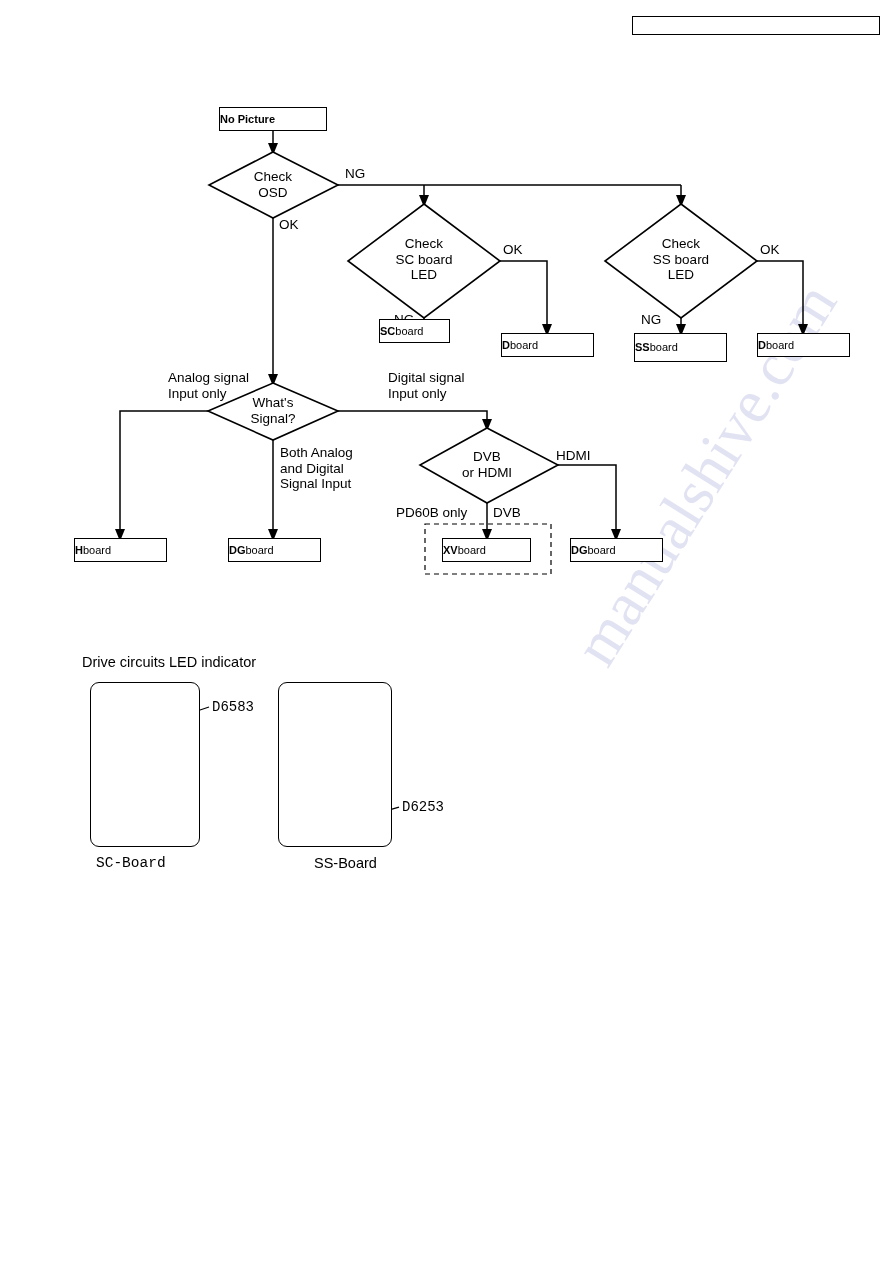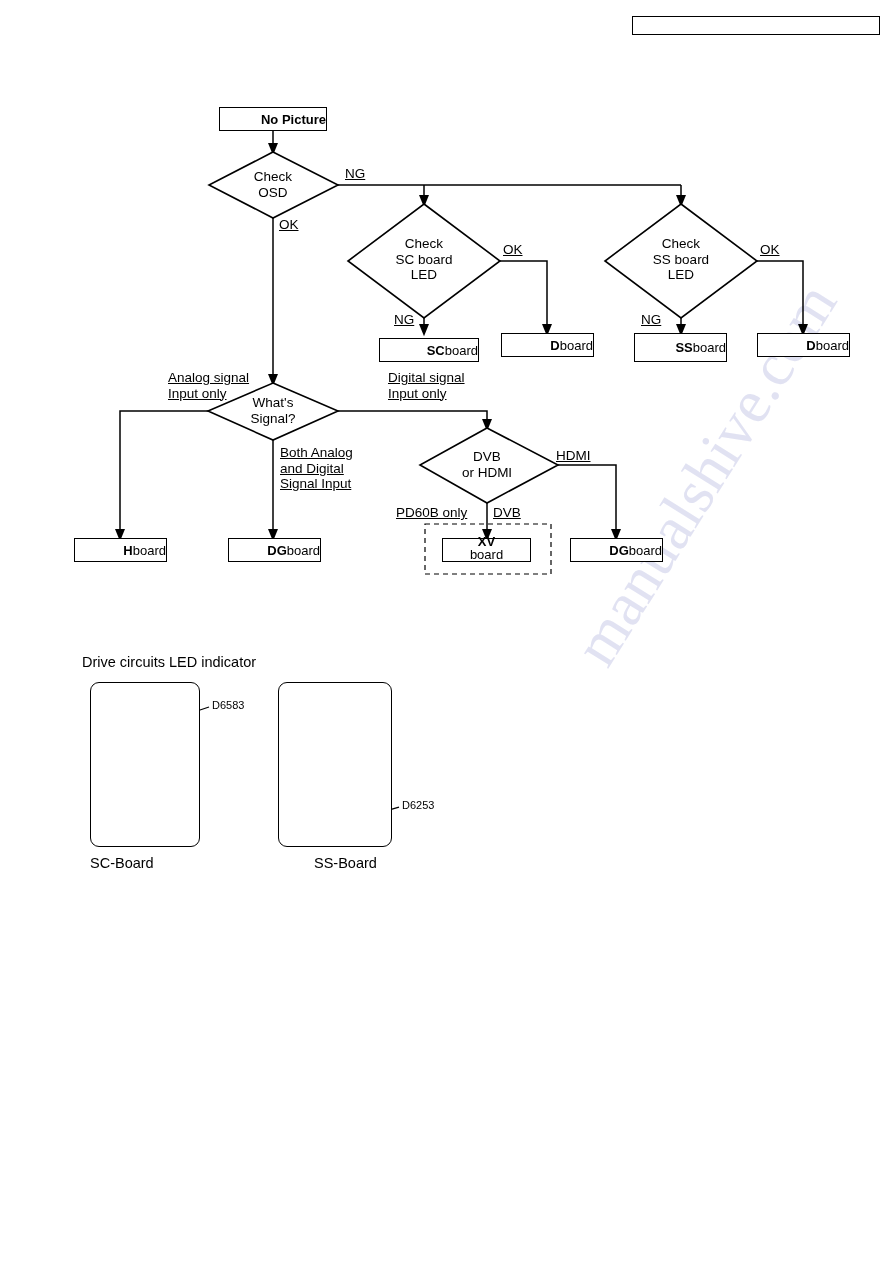--- a/index.html
+++ b/index.html
@@ -40,22 +40,22 @@
   }
 
   
   .box {
     position: absolute;
     border: 1.6px solid #000;
     background: #fff;
     box-sizing: border-box;
     display: flex;
     align-items: center;
-    justify-content: flex-end;
-    font-size: 13px;
+    justify-content: flex-start;
+    font-size: 11px;
     line-height: 1;
     white-space: nowrap;
   }
   .box .bold { font-weight: bold; }
   .box .thin { font-weight: normal; }
 
   
   .diamond-label {
     position: absolute;
     text-align: center;
@@ -63,21 +63,20 @@
     line-height: 15.5px;
     white-space: nowrap;
   }
 
   
   .edge-label {
     position: absolute;
     font-size: 13.5px;
     line-height: 15.5px;
     white-space: nowrap;
-    text-decoration: underline;
   }
 
   
   .section-title {
     position: absolute;
     font-size: 14.5px;
     white-space: nowrap;
     margin-top: 12px;
   }
   .pcb {
@@ -87,22 +86,23 @@
     background: #fff;
     box-sizing: border-box;
   }
   .pcb-caption {
     position: absolute;
     font-size: 14.5px;
     white-space: nowrap;
   }
   .led-ref {
     position: absolute;
-    font-size: 11px;
-    white-space: nowrap;
+    font-size: 14px;
+    white-space: nowrap;
+    font-family: Liberation Mono, monospace;
   }
 
   
   .watermark {
     position: absolute;
     color: #c9cbe8;
     font-size: 62px;
     font-family: "Liberation Serif", serif;
     transform: rotate(-58deg);
     transform-origin: left top;
@@ -251,21 +251,21 @@
   <div class="edge-label" style="left:280px; top:445px; text-align:left;">
     <div>Both Analog</div>
     <div>and Digital</div>
     <div>Signal Input</div>
   </div>
 
   <div class="edge-label" style="left:556px; top:448px;">HDMI</div>
   <div class="edge-label" style="left:493px; top:505px;">DVB</div>
   <div class="edge-label" style="left:396px; top:505px;">PD60B only</div>
 
-  <div class="box" style="left:379px; top:338px; width:100px; height:24px;">
+  <div class="box" style="left:379px; top:319px; width:71px; height:24px;">
     <span class="bold">SC</span>
       <span class="thin"> board</span>
   </div>
 
   <div class="box" style="left:501px; top:333px; width:93px; height:24px;">
     <span class="bold">D</span>
       <span class="thin"> board</span>
   </div>
 
   <div class="box" style="left:634px; top:333px; width:93px; height:29px;">
@@ -281,33 +281,33 @@
   <div class="box" style="left:74px; top:538px; width:93px; height:24px;">
     <span class="bold">H</span>
       <span class="thin"> board</span>
   </div>
 
   <div class="box" style="left:228px; top:538px; width:93px; height:24px;">
     <span class="bold">DG</span>
       <span class="thin"> board</span>
   </div>
 
-  <div class="box" style="left:442px; top:538px; width:89px; height:24px;flex-direction:column;">
+  <div class="box" style="left:442px; top:538px; width:89px; height:24px;">
     <span class="bold">XV</span>
       <span class="thin"> board</span>
   </div>
 
   <div class="box" style="left:570px; top:538px; width:93px; height:24px;">
     <span class="bold">DG</span>
       <span class="thin"> board</span>
   </div>
 
   <div class="section-title" style="left:82px; top:642px;">Drive circuits LED indicator</div>
 
   <div class="pcb" style="left:90px; top:682px; width:110px; height:165px;"></div>
-  <div class="pcb-caption" style="left:90px; top:855px;">SC-Board</div>
+  <div class="pcb-caption" style="left:96px; top:855px;font-family:Liberation Mono, monospace;">SC-Board</div>
   <div class="led-ref" style="left:212px; top:699px;">D6583</div>
 
   <div class="pcb" style="left:278px; top:682px; width:114px; height:165px;"></div>
   <div class="pcb-caption" style="left:278px; top:855px;margin-left:36px;">SS-Board</div>
   <div class="led-ref" style="left:402px; top:799px;">D6253</div>
 
 </div>
 
 </body></html>

